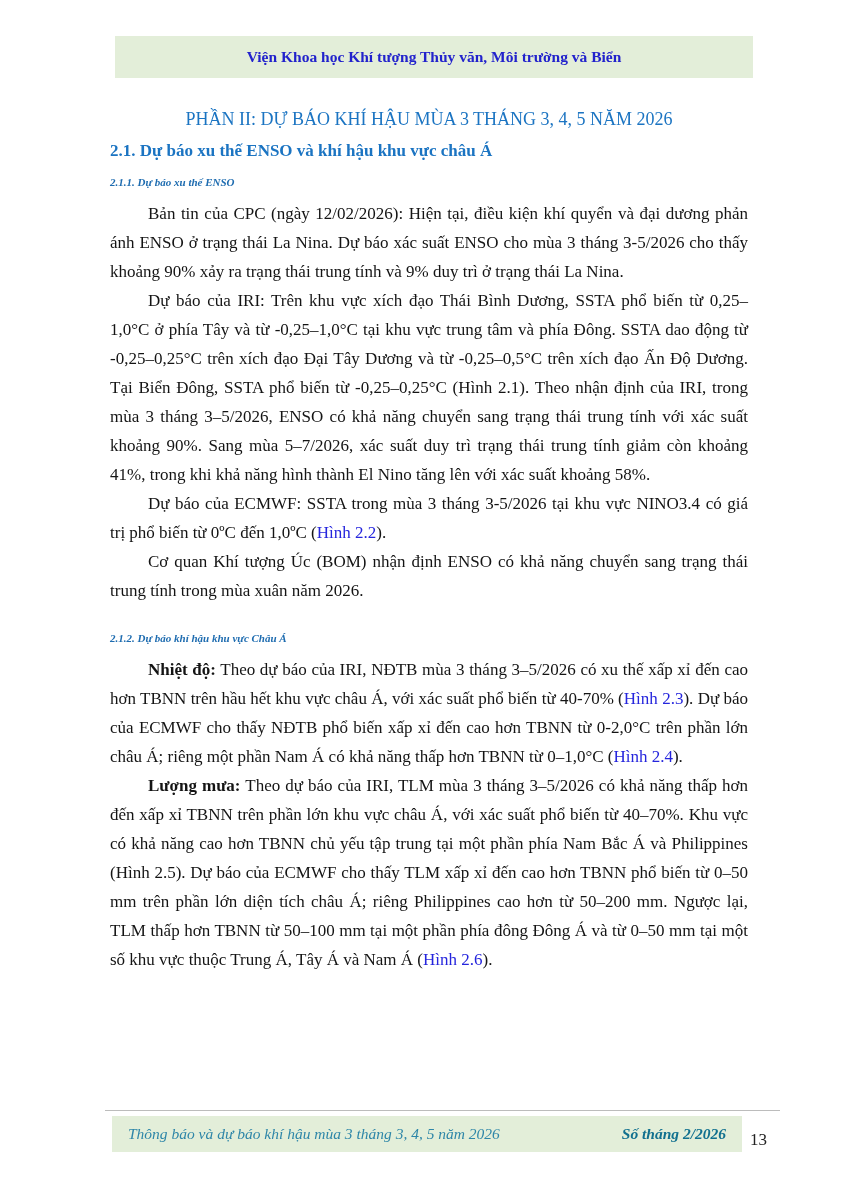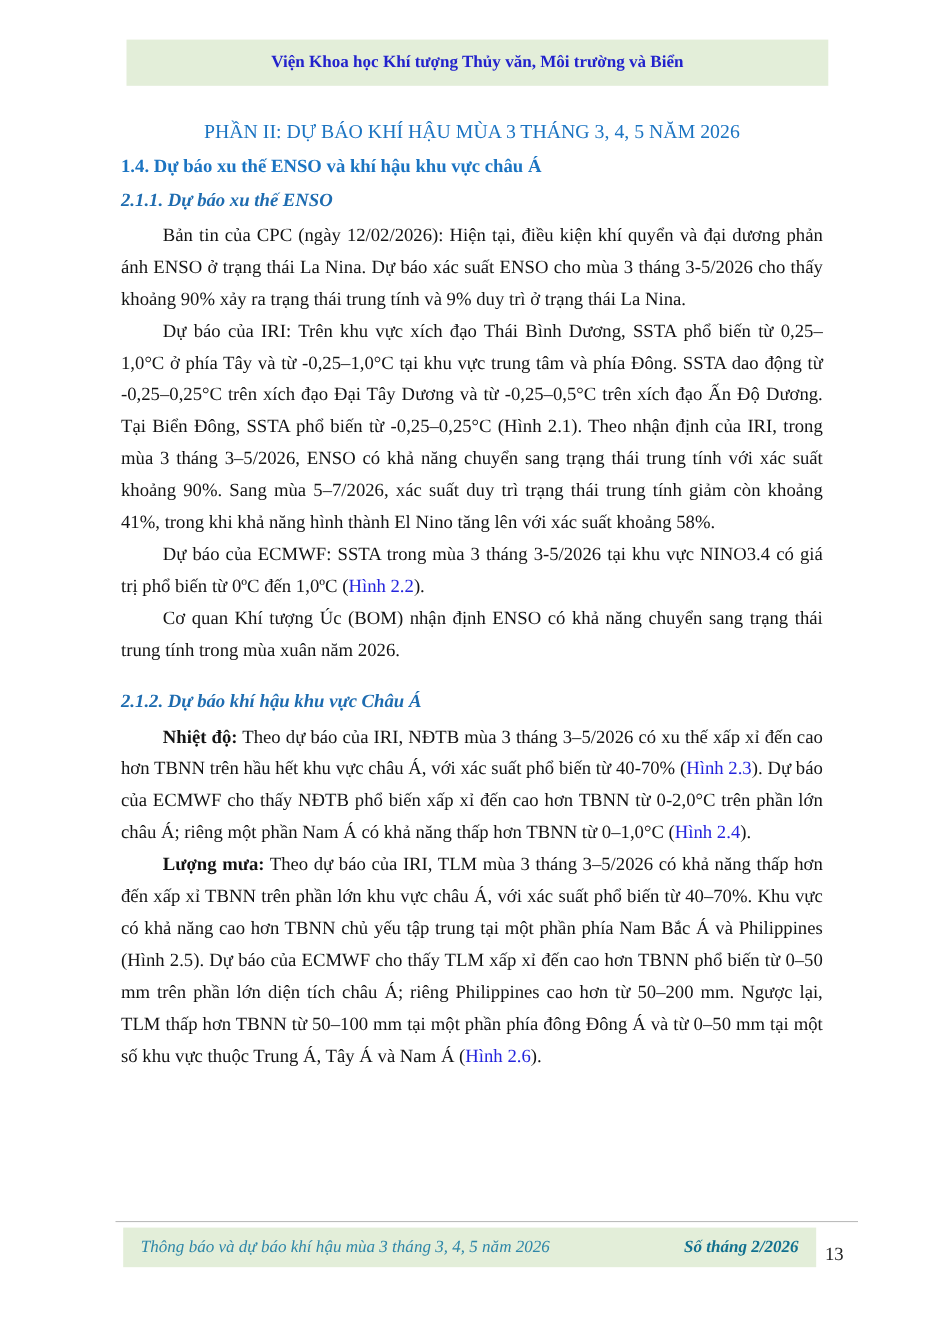--- a/index.html
+++ b/index.html
@@ -34,21 +34,21 @@
     font-size:18px; font-weight:normal; line-height:26px;
   }
   .section-h2 {
     margin:0 0 5px 0;
     color:#1b74c2;
     font-size:17px; font-weight:bold; line-height:26px;
   }
   .section-h3 {
     margin:0 0 4px 0;
     color:#1e6cb0;
-    font-size:17px; font-weight:bold; font-style:italic; line-height:26px;
+    font-size:11px; font-weight:bold; font-style:italic; line-height:26px;
   }
   .section-h3.after-box { margin-top:20px; }
   p.body-par {
     margin:0;
     font-size:17px; line-height:29px;
     text-align:justify; text-indent:38px;
     color:#141414;
   }
   p.body-par .run-bold { font-weight:bold; }
   a.fig-link { color:#2525dd; text-decoration:none; cursor:pointer; }
@@ -90,21 +90,21 @@
 <div class="page">
 
   <div class="header-band">
     <span class="header-text">Viện Khoa học Khí tượng Thủy văn, Môi trường và Biển</span>
   </div>
 
   <div class="content">
 
     <h1 class="doc-title">PHẦN II: DỰ BÁO KHÍ HẬU MÙA 3 THÁNG 3, 4, 5 NĂM 2026</h1>
 
-    <h2 class="section-h2">1.4. Dự báo xu thế ENSO và khí hậu khu vực châu Á</h2>
+    <h2 class="section-h2">2.1. Dự báo xu thế ENSO và khí hậu khu vực châu Á</h2>
 
     <h3 class="section-h3">2.1.1. Dự báo xu thế ENSO</h3>
 
     <p class="body-par"><span>Bản tin của CPC (ngày 12/02/2026): Hiện tại, điều kiện khí quyển và đại dương phản ánh ENSO ở trạng thái La Nina. Dự báo xác suất ENSO cho mùa 3 tháng 3-5/2026 cho thấy khoảng 90% xảy ra trạng thái trung tính và 9% duy trì ở trạng thái La Nina.</span></p>
 
     <p class="body-par"><span>Dự báo của IRI: Trên khu vực xích đạo Thái Bình Dương, SSTA phổ biến từ 0,25–1,0°C ở phía Tây và từ -0,25–1,0°C tại khu vực trung tâm và phía Đông. SSTA dao động từ -0,25–0,25°C trên xích đạo Đại Tây Dương và từ -0,25–0,5°C trên xích đạo Ấn Độ Dương. Tại Biển Đông, SSTA phổ biến từ -0,25–0,25°C (Hình 2.1). Theo nhận định của IRI, trong mùa 3 tháng 3–5/2026, ENSO có khả năng chuyển sang trạng thái trung tính với xác suất khoảng 90%. Sang mùa 5–7/2026, xác suất duy trì trạng thái trung tính giảm còn khoảng 41%, trong khi khả năng hình thành El Nino tăng lên với xác suất khoảng 58%.</span></p>
 
     <p class="body-par"><span>Dự báo của ECMWF: SSTA trong mùa 3 tháng 3-5/2026 tại khu vực NINO3.4 có giá trị phổ biến từ 0ºC đến 1,0ºC (</span><a class="fig-link" href="#">Hình 2.2</a><span>).</span></p>
 
     <p class="body-par"><span>Cơ quan Khí tượng Úc (BOM) nhận định ENSO có khả năng chuyển sang trạng thái trung tính trong mùa xuân năm 2026.</span></p>

